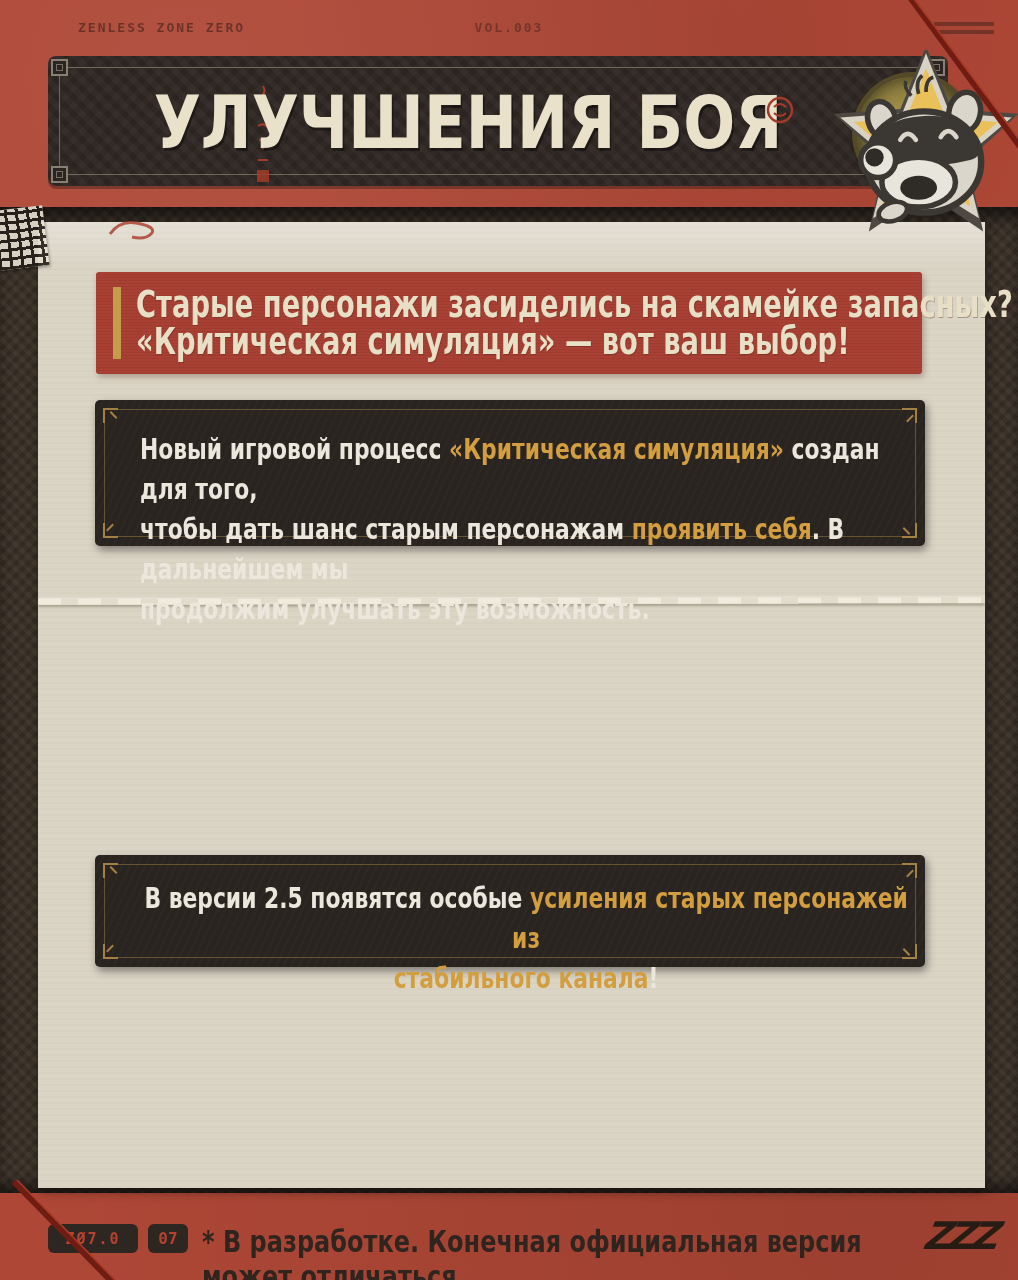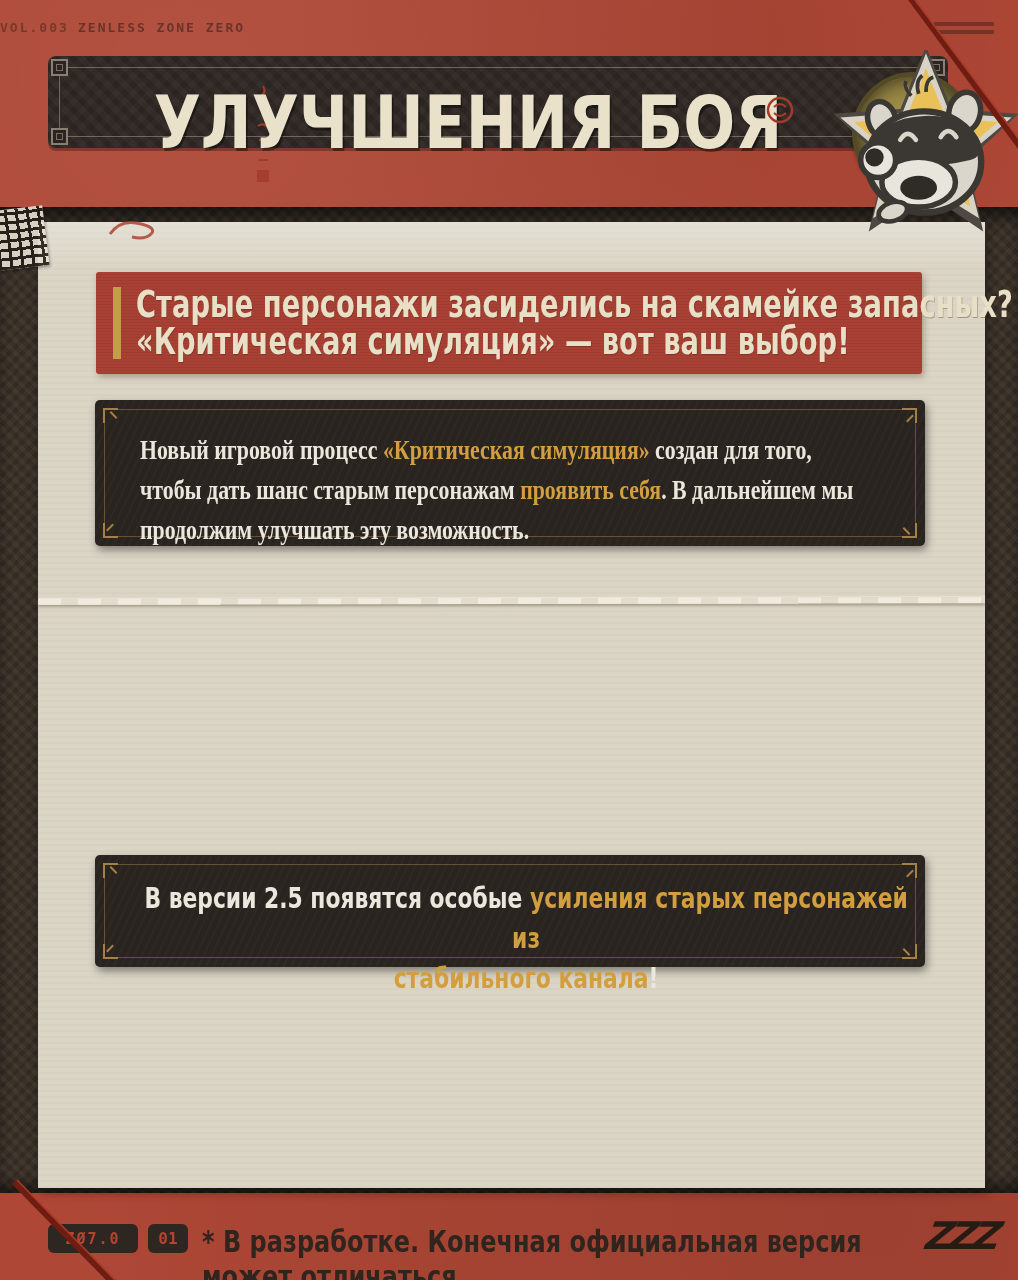--- a/index.html
+++ b/index.html
@@ -10,21 +10,21 @@
     background-image:
       radial-gradient(circle at 18% 6%, rgba(255,255,255,.06), transparent 42%),
       radial-gradient(circle at 85% 95%, rgba(0,0,0,.10), transparent 55%),
       radial-gradient(circle at 70% 3%, rgba(0,0,0,.06), transparent 30%);
     font-family:"DejaVu Sans","Liberation Sans",sans-serif;
   }
 
   
   .mast-left{position:absolute;left:78px;top:20px;font-family:"DejaVu Sans Mono","Liberation Mono",monospace;
     font-size:13px;font-weight:bold;letter-spacing:2px;color:rgba(50,28,20,.55);}
-  .mast-center{position:absolute;left:0;right:0;top:20px;font-family:"DejaVu Sans Mono","Liberation Mono",monospace;
+  .mast-center{position:absolute;left:0;right:0;top:20px;text-align:center;font-family:"DejaVu Sans Mono","Liberation Mono",monospace;
     font-size:13px;font-weight:bold;letter-spacing:2px;color:rgba(50,28,20,.45);}
   .fineprint{position:absolute;right:24px;top:22px;width:60px;}
   .fp-line{height:4px;background:rgba(50,28,20,.45);margin-bottom:4px;border-radius:1px;}
 
   
   .midband{position:absolute;left:0;top:207px;width:1018px;height:986px;background:#3a3129;
     background-image:
       repeating-linear-gradient(45deg, rgba(214,192,150,.05) 0 4px, transparent 4px 9px),
       repeating-linear-gradient(-45deg, rgba(0,0,0,.14) 0 4px, transparent 4px 9px);
     box-shadow: inset 0 18px 16px -8px rgba(0,0,0,.62), inset 0 -16px 14px -8px rgba(0,0,0,.55);
@@ -61,41 +61,41 @@
   .banner-line{font-size:38px;line-height:37px;font-weight:bold;color:var(--cream,#e8dfc7);
     letter-spacing:0;white-space:nowrap;text-shadow:1px 1px 0 rgba(80,30,20,.35);}
   .banner-2 .lines{top:16px;}
   .banner-2 .banner-line{font-size:47px;line-height:49px;}
 
   
   .card{position:absolute;left:95px;width:830px;z-index:3;border-radius:5px;
     background:var(--card-bg,#292420);
     background-image:repeating-linear-gradient(115deg, rgba(255,255,255,.018) 0 2px, transparent 2px 7px);
     box-shadow:2px 4px 8px rgba(0,0,0,.42);}
-  .card-1{top:400px;height:146px;font-family:Liberation Serif, serif;}
+  .card-1{top:400px;height:146px;}
   .card-2{top:855px;height:112px;text-align:center;}
   .card-3{top:1005px;height:106px;}
   .card-frame{position:absolute;inset:9px;border:1px solid rgba(162,127,70,.5);}
   .corner{position:absolute;width:13px;height:13px;}
   .corner::before{content:"";position:absolute;left:0;top:0;width:13px;height:13px;
     border-top:2px solid #a58045;border-left:2px solid #a58045;}
   .corner::after{content:"";position:absolute;left:6px;top:6px;width:9px;height:2px;background:#a58045;transform:rotate(45deg);}
   .c-tl{left:-2px;top:-2px;}
   .c-tr{right:-2px;top:-2px;transform:rotate(90deg);}
   .c-br{right:-2px;bottom:-2px;transform:rotate(180deg);}
   .c-bl{left:-2px;bottom:-2px;transform:rotate(270deg);}
   .card-text{position:absolute;left:45px;width:990px;transform:scale(.78,1);transform-origin:left top;
     font-size:28px;line-height:40px;font-weight:bold;color:var(--card-text,#ebe7dc);}
   .card-1 .card-text{top:30px;}
   .card-2 .card-text{top:24px;}
   .card-3 .card-text{top:35px;}
   .card-text .gold{color:var(--gold-text,#d39e3f);}
 
   
-  .header-box{position:absolute;left:48px;top:56px;width:900px;height:92px;z-index:5;border-radius:8px;
+  .header-box{position:absolute;left:48px;top:56px;width:900px;height:130px;z-index:5;border-radius:8px;
     background:#2b2420;
     background-image:
       repeating-linear-gradient(45deg, rgba(255,255,255,.03) 0 6px, transparent 6px 12px),
       repeating-linear-gradient(-45deg, rgba(255,255,255,.02) 0 6px, transparent 6px 12px);
     box-shadow:0 3px 0 rgba(0,0,0,.28);}
   .header-frame{position:absolute;inset:11px;border:1px solid rgba(152,145,130,.6);}
   .knot{position:absolute;width:13px;height:13px;border:2px solid rgba(152,145,130,.85);background:#2b2420;
     box-shadow:inset 0 0 0 3px #2b2420, inset 0 0 0 4px rgba(152,145,130,.7);}
   .k-tl{left:-9px;top:-9px;} .k-tr{right:-9px;top:-9px;} .k-bl{left:-9px;bottom:-9px;} .k-br{right:-9px;bottom:-9px;}
   .title{position:absolute;left:0;right:60px;top:0;height:130px;line-height:132px;text-align:center;
@@ -226,21 +226,21 @@
       <ellipse cx="64" cy="172" rx="16" ry="10" fill="#dad6cb" stroke="#3b3833" stroke-width="5" transform="rotate(-18 64 172)"></ellipse>
       <g stroke="#3b3833" stroke-width="4" fill="#dad6cb">
         <path d="M92 44 q-4 -14 4 -20"></path>
             <path d="M100 42 q0 -14 8 -16"></path>
             <path d="M84 46 q-8 -8 -6 -16"></path>
       </g>
     </g>
   </svg>
 
   <div class="badge badge-code">ZØ7.0</div>
-  <div class="badge badge-issue">01</div>
+  <div class="badge badge-issue">07</div>
   <div class="footer-note">* В разработке. Конечная официальная версия может отличаться.</div>
   <div class="zzz-logo">ZZZ</div>
 
   <svg class="threads" width="1018" height="1280" viewBox="0 0 1018 1280">
     <path d="M906 -8 L1024 152" stroke="#6f1d12" stroke-width="6" fill="none"></path>
     <path d="M909 -8 L1027 150" stroke="#a93a27" stroke-width="1.6" fill="none"></path>
     <path d="M14 1182 L118 1288" stroke="#6f1d12" stroke-width="6" fill="none"></path>
     <path d="M17 1180 L121 1286" stroke="#a93a27" stroke-width="1.6" fill="none"></path>
   </svg>
 

